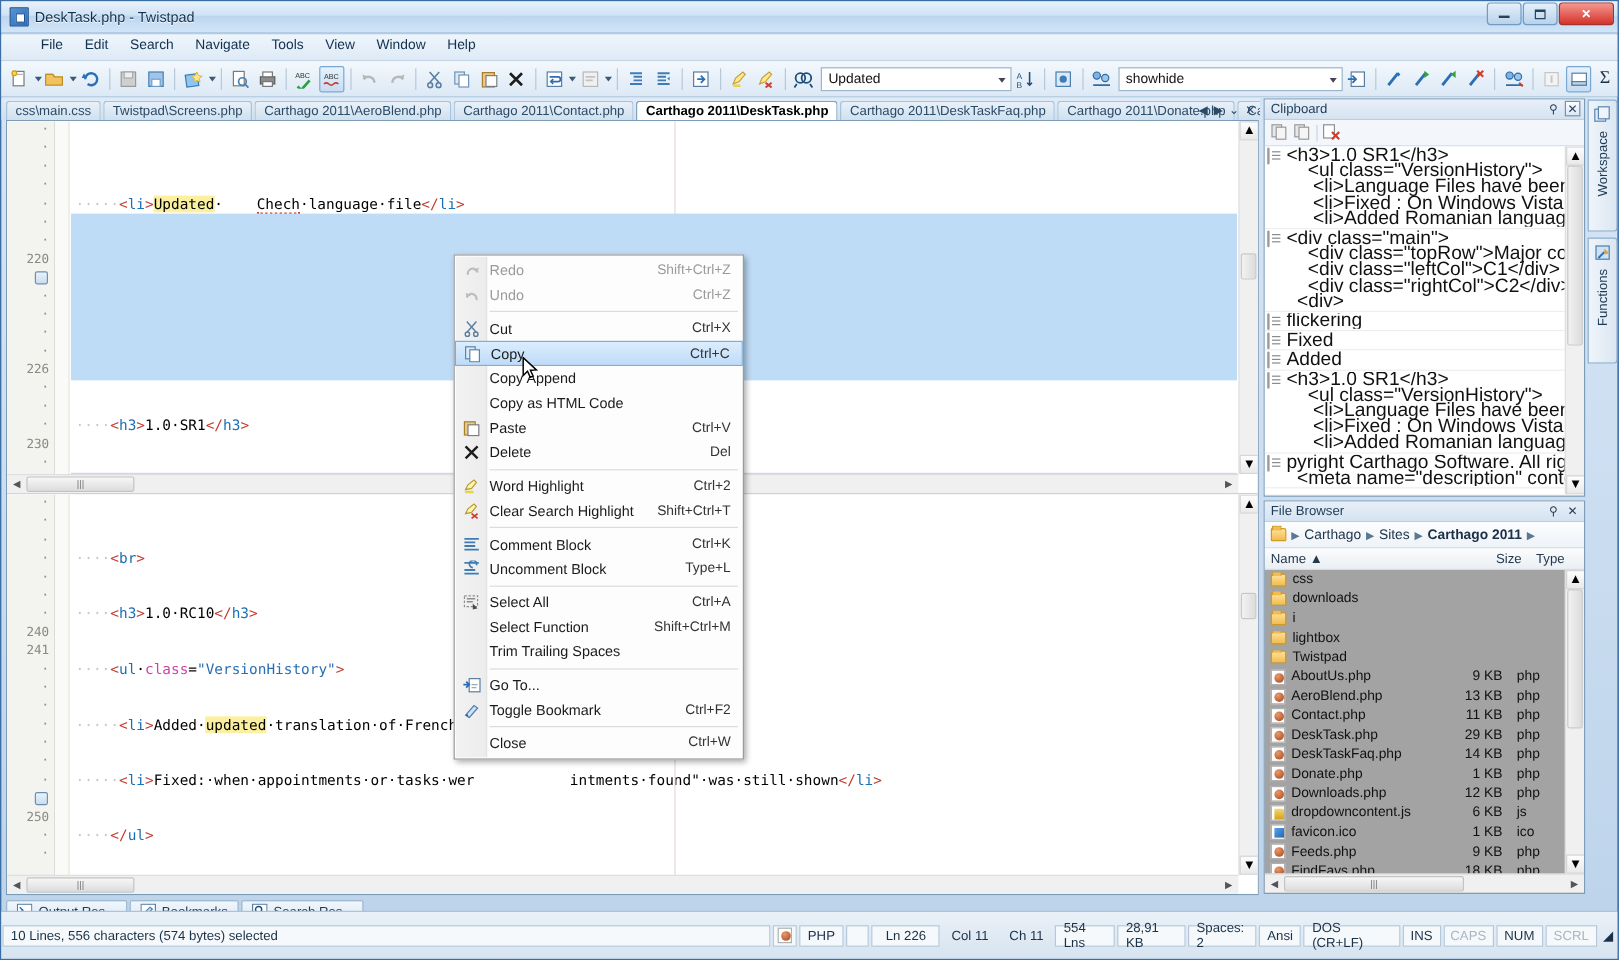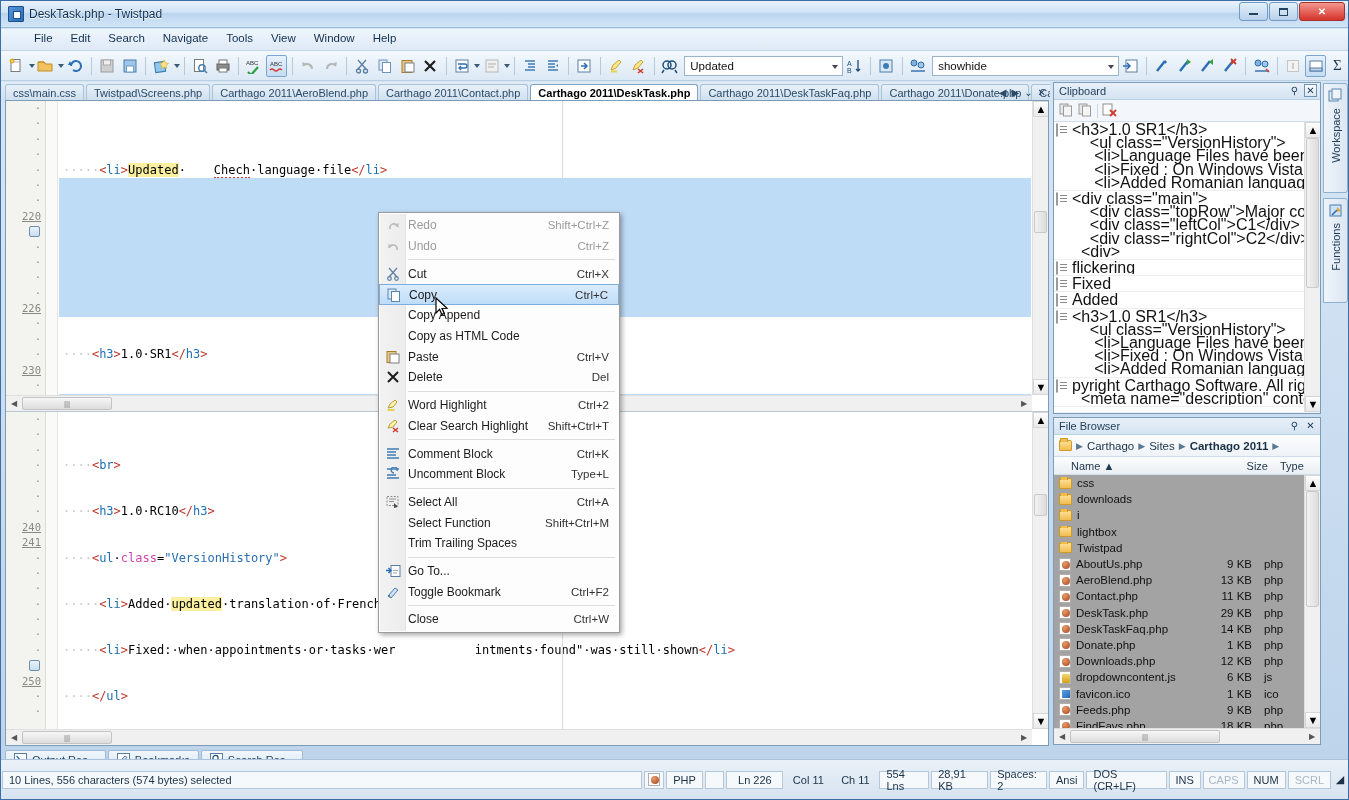--- a/index.html
+++ b/index.html
@@ -97,21 +97,21 @@
   .epane { position:relative; width:100%; background:#fff; overflow:hidden; }
   .epane.top { height:311px; border-bottom:1px solid #b8c8d6;}
   .epane.bot { height:333px; }
 
   .gutter {
     position:absolute;left:0;top:0;width:40px;height:100%;
     background:#f3f3f0; border-right:1px solid #dcdcd5;
     font-family:"DejaVu Sans Mono", monospace; font-size:10.5px; color:#8b8b83; text-align:right;
   }
   .gutter .ln { height:15.4px; line-height:15.4px; padding-right:4px; }
-  .gutter .ln.num { color:#8a8a82; text-decoration:underline; }
+  .gutter .ln.num { color:#8a8a82; }
   .gutter .bmk { height:15.4px; display:flex;align-items:center;justify-content:flex-end;padding-right:5px;}
   .bmksq { width:11px;height:11px;border:1px solid #6d8fb0;background:linear-gradient(180deg,#eaf3fb,#c9ddef);border-radius:2px;}
   .fold {
     position:absolute;left:40px;top:0;width:12px;height:100%;
     background:#fafaf8;border-right:1px solid #e6e6df;
   }
   .code {
     position:absolute;left:53px;top:0;right:17px;bottom:0;
     font-family:"DejaVu Sans Mono", monospace; font-size:12px; line-height:15.4px;
     white-space:pre; overflow:hidden; color:#000;
@@ -175,21 +175,21 @@
 
   .clip-toolbar{height:22px;background:#f3f7fb;border-bottom:1px solid #cfdded;display:flex;align-items:center;padding-left:5px;gap:4px;}
   .cliplist{ background:#fff; position:relative; overflow:hidden; }
   .clipitem{ display:flex; border-bottom:1px solid #eceff2; padding:1px 0 1px 2px; font-size:11px; color:#111; }
   .clipitem .ci{ width:16px;flex:none;padding-top:1px;}
   .clipitem .ctext{ white-space:pre; overflow:hidden; font-size:16px; line-height:13.2px;}
 
   .fb-path{height:22px;display:flex;align-items:center;background:linear-gradient(180deg,#fcfdfe,#eef3f8);border-bottom:1px solid #cfdded;padding-left:5px;gap:4px;font-size:11.5px;color:#1b3147;}
   .fb-path .sepchev{color:#5b7893;font-size:9px;}
   .fb-head{height:18px;display:flex;align-items:center;background:linear-gradient(180deg,#fbfcfd,#eaeff4);border-bottom:1px solid #d4dde6;font-size:11px;color:#22384f;}
-  .fb-head .c1{flex:1;padding-left:17px;}
+  .fb-head .c1{flex:1;padding-left:5px;}
   .fb-head .c2{width:52px;text-align:right;padding-right:6px;}
   .fb-head .c3{width:46px;padding-left:6px;}
   .fb-rows{background:#a3a3a3;overflow:hidden;position:relative;}
   .fb-row{height:16.2px;display:flex;align-items:center;font-size:11.5px;color:#111;}
   .fb-row .n{flex:1;display:flex;align-items:center;gap:5px;padding-left:5px;overflow:hidden;white-space:nowrap;}
   .fb-row .s{width:52px;text-align:right;padding-right:6px;}
   .fb-row .t{width:46px;padding-left:6px;}
 
   .ico-folder{width:13px;height:11px;flex:none;background:linear-gradient(180deg,#ffe09a,#f0bd4e);border:1px solid #cf9a25;border-radius:1px 2px 1px 1px;position:relative;}
   .ico-folder::before{content:"";position:absolute;left:0;top:-3px;width:6px;height:3px;background:#f0bd4e;border:1px solid #cf9a25;border-bottom:none;border-radius:1px 1px 0 0;}

